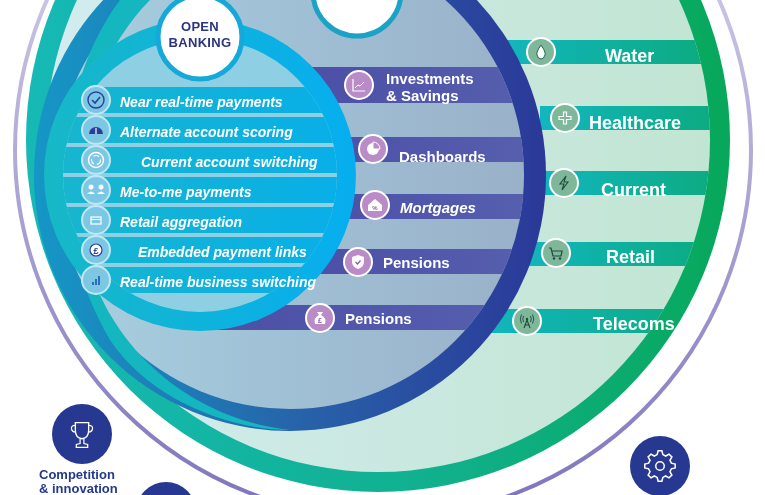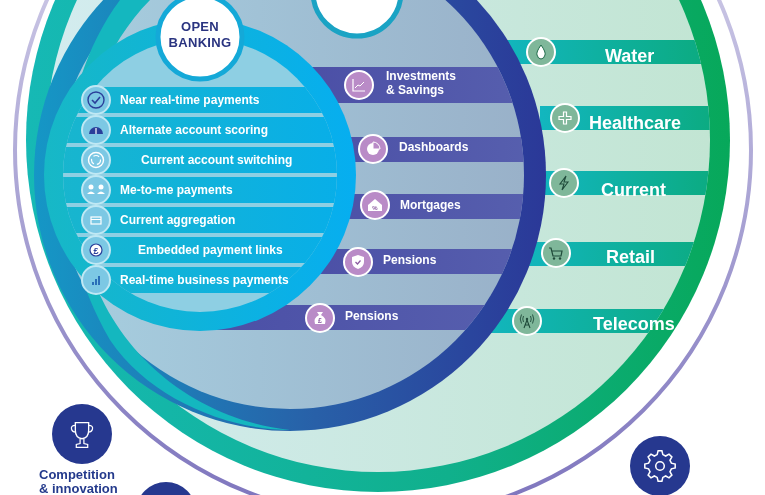--- a/index.html
+++ b/index.html
@@ -1,22 +1,22 @@
 <!DOCTYPE html>
 <html><head>
 <meta charset="utf-8">
 <style>
   html, body { margin: 0; padding: 0; }
   body { width: 765px; height: 495px; overflow: hidden; background: #ffffff; position: relative;
          font-family: "Liberation Sans", "DejaVu Sans", sans-serif; }
   #stage { position: absolute; left: 0; top: 0; width: 759px; height: 495px; }
   svg.bg { position: absolute; left: 0; top: 0; }
   .lbl { position: absolute; color: #ffffff; font-weight: bold; white-space: nowrap; line-height: 1.15; }
-  .ob-lbl { font-size: 12px; }
-  .of-lbl { font-size: 12px; }
+  .ob-lbl { font-size: 14px; font-style: italic; }
+  .of-lbl { font-size: 15px; }
   .sd-lbl { font-size: 18px; }
   .bubble-text { position: absolute; color: #2a3480; font-weight: bold; font-size: 13px; text-align: center; line-height: 1.25; letter-spacing: 0.3px; }
   .caption { position: absolute; color: #243a8c; font-weight: bold; font-size: 13px; line-height: 1.1; }
   .icon { position: absolute; border-radius: 50%; box-sizing: border-box; display: flex; align-items: center; justify-content: center; }
   .ob-icon { width: 30px; height: 30px; border: 2px solid #bfe8f4; background: #7cc8e4; }
   .of-icon { width: 30px; height: 30px; border: 2px solid #ffffff; background: #b98bc7; }
   .sd-icon { width: 30px; height: 30px; border: 2px solid #ffffff; background: #7fb79a; }
   .big-icon { border-radius: 50%; background: #26388f; }
   .icon svg { width: 20px; height: 20px; }
 </style>
@@ -155,67 +155,67 @@
         </svg>
     </div>
     <div class="lbl ob-lbl" style="left:120px; top:184px;">Me-to-me payments</div>
 
     <div class="icon ob-icon" style="left:81px; top:205px;">
       <svg viewBox="0 0 20 20">
           <rect x="5" y="7" width="10" height="7" fill="none" stroke="#ffffff" stroke-width="1.2"></rect>
           <line x1="5" y1="9.5" x2="15" y2="9.5" stroke="#ffffff" stroke-width="1"></line>
         </svg>
     </div>
-    <div class="lbl ob-lbl" style="left:120px; top:214px;">Current aggregation</div>
+    <div class="lbl ob-lbl" style="left:120px; top:214px;">Retail aggregation</div>
 
     <div class="icon ob-icon" style="left:81px; top:235px;">
       <svg viewBox="0 0 20 20">
           <circle cx="10" cy="10" r="6" fill="#ffffff" stroke="#2a3f9a" stroke-width="1.2"></circle>
           <text x="10" y="13.5" font-size="9" text-anchor="middle" fill="#2a3f9a" font-weight="bold">£</text>
         </svg>
     </div>
     <div class="lbl ob-lbl" style="left:120px; top:244px;padding-left:18px;">Embedded payment links</div>
 
     <div class="icon ob-icon" style="left:81px; top:265px;">
       <svg viewBox="0 0 20 20">
           <rect x="6" y="12" width="2" height="3" fill="#2a6fb8"></rect>
           <rect x="9" y="9" width="2" height="6" fill="#2a6fb8"></rect>
           <rect x="12" y="6" width="2" height="9" fill="#2a6fb8"></rect>
         </svg>
     </div>
-    <div class="lbl ob-lbl" style="left:120px; top:274px;">Real-time business payments</div>
+    <div class="lbl ob-lbl" style="left:120px; top:274px;">Real-time business switching</div>
   </div>
 
   <div>
     <div class="icon of-icon" style="left:344px; top:70px;">
       <svg viewBox="0 0 20 20">
           <path d="M4 4 L4 16 L16 16" fill="none" stroke="#ffffff" stroke-width="1.2"></path>
           <path d="M6 13 L9 10 L11 11 L15 7" fill="none" stroke="#ffffff" stroke-width="1"></path>
         </svg>
     </div>
     <div class="lbl of-lbl" style="left:386px; top:70px;">
       <div>Investments</div>
       <div>&amp; Savings</div>
     </div>
 
     <div class="icon of-icon" style="left:358px; top:134px;">
       <svg viewBox="0 0 20 20">
           <circle cx="10" cy="10" r="6" fill="#ffffff"></circle>
           <path d="M10 10 L10 3 A7 7 0 0 1 17 10 Z" fill="#b98bc7" stroke="#ffffff" stroke-width="1"></path>
         </svg>
     </div>
-    <div class="lbl of-lbl" style="left:399px; top:141px;">Dashboards</div>
+    <div class="lbl of-lbl" style="left:399px; top:148px;">Dashboards</div>
 
     <div class="icon of-icon" style="left:360px; top:190px;">
       <svg viewBox="0 0 20 20">
           <path d="M3 10 L10 4 L17 10 L17 16 L3 16 Z" fill="#ffffff"></path>
           <text x="10" y="14.5" font-size="6" text-anchor="middle" fill="#8b5aa0" font-weight="bold">%</text>
         </svg>
     </div>
-    <div class="lbl of-lbl" style="left:400px; top:199px;">Mortgages</div>
+    <div class="lbl of-lbl" style="left:400px; top:199px;font-style:italic;">Mortgages</div>
 
     <div class="icon of-icon" style="left:343px; top:247px;">
       <svg viewBox="0 0 20 20">
           <path d="M10 3 L16 5 L16 10 Q16 15 10 17 Q4 15 4 10 L4 5 Z" fill="#ffffff"></path>
           <path d="M7.5 10 L9.5 12 L12.5 8.5" fill="none" stroke="#8b5aa0" stroke-width="1.2"></path>
         </svg>
     </div>
     <div class="lbl of-lbl" style="left:383px; top:254px;">Pensions</div>
 
     <div class="icon of-icon" style="left:305px; top:303px;">

